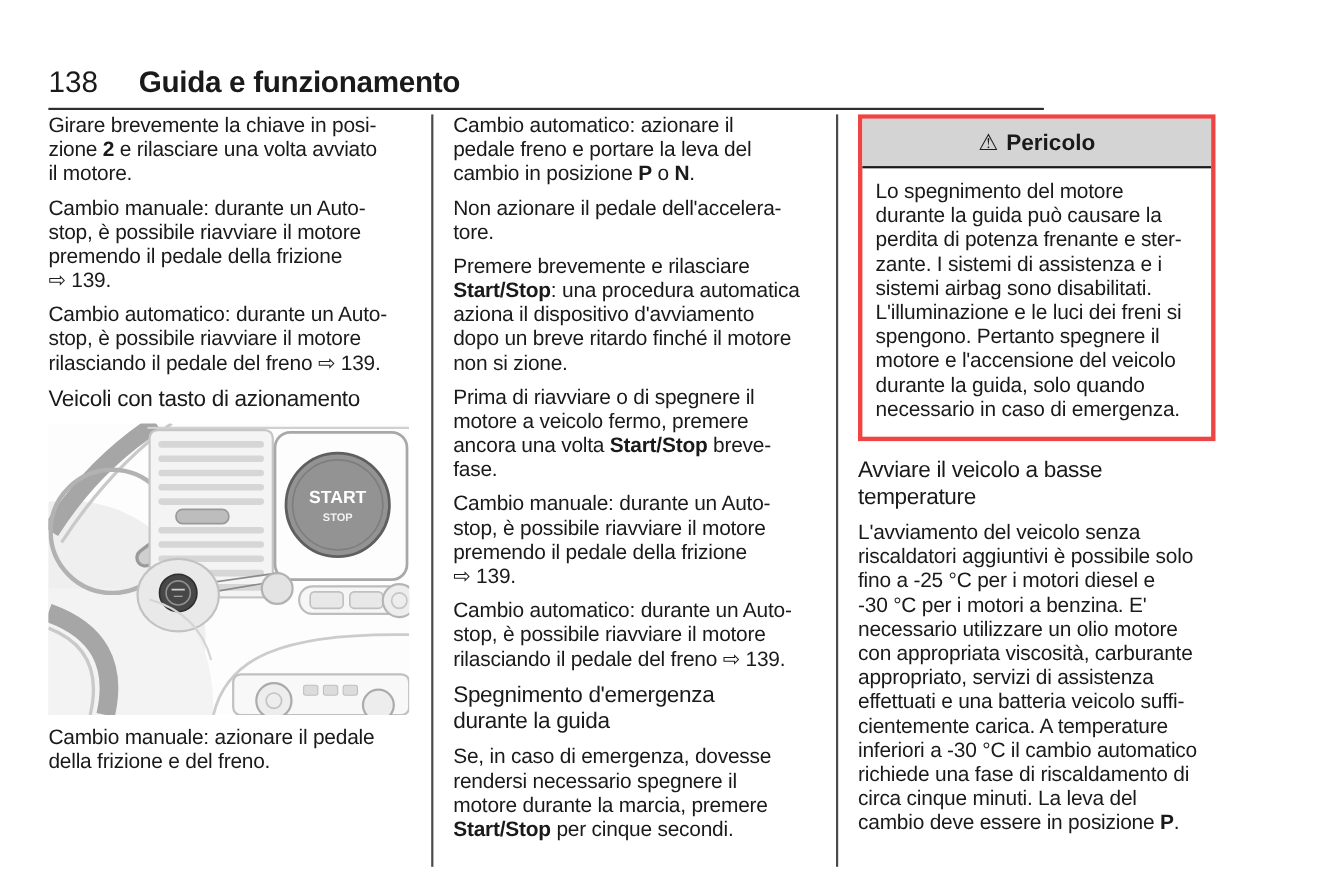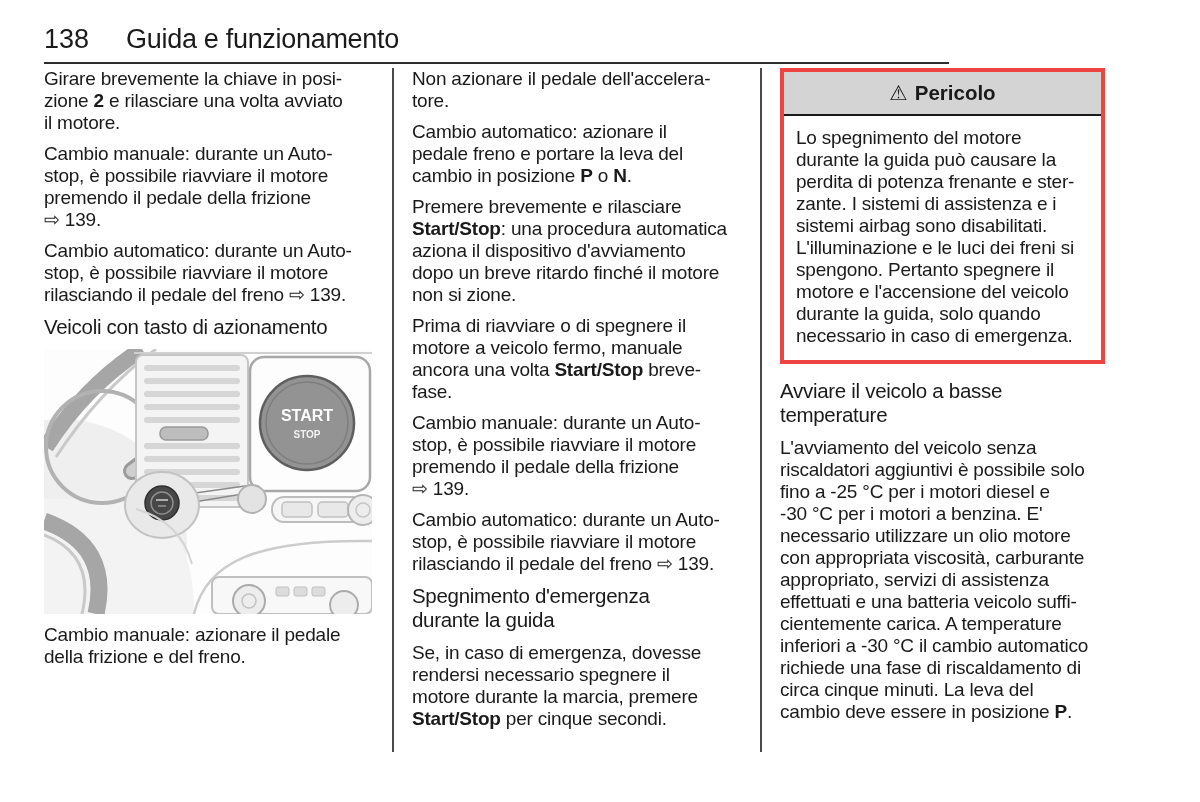--- a/index.html
+++ b/index.html
@@ -1,21 +1,21 @@
 <!DOCTYPE html>
 <html><head>
 <meta charset="utf-8">
 <style>
   html,body{margin:0;padding:0;background:#fff;}
   body{width:1200px;height:802px;overflow:hidden;
        font-family:"Liberation Sans", sans-serif;color:#1a1a1a;}
   .page{position:relative;width:1044px;height:802px;background:#fff;}
   .hdr{display:flex;align-items:baseline;padding:24px 95px 0 44px;}
   .pagenum{font-size:27px;}
-  .htitle{font-size:27px;font-weight:normal;margin-left:37px;letter-spacing:-0.3px;}
+  .htitle{font-size:27px;font-weight:bold;margin-left:37px;letter-spacing:-0.3px;margin-top:36px;}
   .rule{margin:7px 95px 0 44px;border-top:2.5px solid #2e2e2e;}
   .columns{display:flex;margin:4px 95px 0 44px;min-height:684px;align-items:stretch;}
   .col{width:330px;flex:0 0 auto;}
   .col3{width:325px;}
   .vdiv{width:2px;background:#4a4a4a;margin:0 18px;flex:0 0 auto;}
   p.body{margin:0 0 9px;font-size:19px;line-height:22px;letter-spacing:-0.2px;}
   h2{margin:8px 0 10px;font-size:20.5px;line-height:24px;letter-spacing:-0.3px;font-weight:normal;}
   .b{font-weight:bold;}
   figure{margin:6px 0 10px;padding:0;width:328px;height:265px;}
   figure svg{display:block;}
@@ -116,24 +116,24 @@
           <path d="M 90 4 L 328 4" stroke="#d0d0d0" stroke-width="2"></path>
         </svg>
       </figure>
 
       <p class="body"><span>Cambio manuale: azionare il pedale</span><br><span>della frizione e del freno.</span></p>
     </section>
 
     <div class="vdiv"></div>
 
     <section class="col">
+      <p class="body"><span>Cambio automatico: azionare il</span><br><span>pedale freno e portare la leva del</span><br><span>cambio in posizione </span><span class="b">P</span><span> o </span><span class="b">N</span><span>.</span></p>
       <p class="body"><span>Non azionare il pedale dell'accelera-</span><br><span>tore.</span></p>
-      <p class="body"><span>Cambio automatico: azionare il</span><br><span>pedale freno e portare la leva del</span><br><span>cambio in posizione </span><span class="b">P</span><span> o </span><span class="b">N</span><span>.</span></p>
       <p class="body"><span>Premere brevemente e rilasciare</span><br><span class="b">Start/Stop</span><span>: una procedura automatica</span><br><span>aziona il dispositivo d'avviamento</span><br><span>dopo un breve ritardo finché il motore</span><br><span>non si zione.</span></p>
-      <p class="body"><span>Prima di riavviare o di spegnere il</span><br><span>motore a veicolo fermo, manuale</span><br><span>ancora una volta </span><span class="b">Start/Stop</span><span> breve-</span><br><span>fase.</span></p>
+      <p class="body"><span>Prima di riavviare o di spegnere il</span><br><span>motore a veicolo fermo, premere</span><br><span>ancora una volta </span><span class="b">Start/Stop</span><span> breve-</span><br><span>fase.</span></p>
       <p class="body"><span>Cambio manuale: durante un Auto-</span><br><span>stop, è possibile riavviare il motore</span><br><span>premendo il pedale della frizione</span><br><span>⇨ 139.</span></p>
       <p class="body"><span>Cambio automatico: durante un Auto-</span><br><span>stop, è possibile riavviare il motore</span><br><span>rilasciando il pedale del freno ⇨ 139.</span></p>
       <h2><span>Spegnimento d'emergenza</span><br><span>durante la guida</span></h2>
       <p class="body"><span>Se, in caso di emergenza, dovesse</span><br><span>rendersi necessario spegnere il</span><br><span>motore durante la marcia, premere</span><br><span class="b">Start/Stop</span><span> per cinque secondi.</span></p>
     </section>
 
     <div class="vdiv"></div>
 
     <section class="col col3">
       <aside class="danger">

